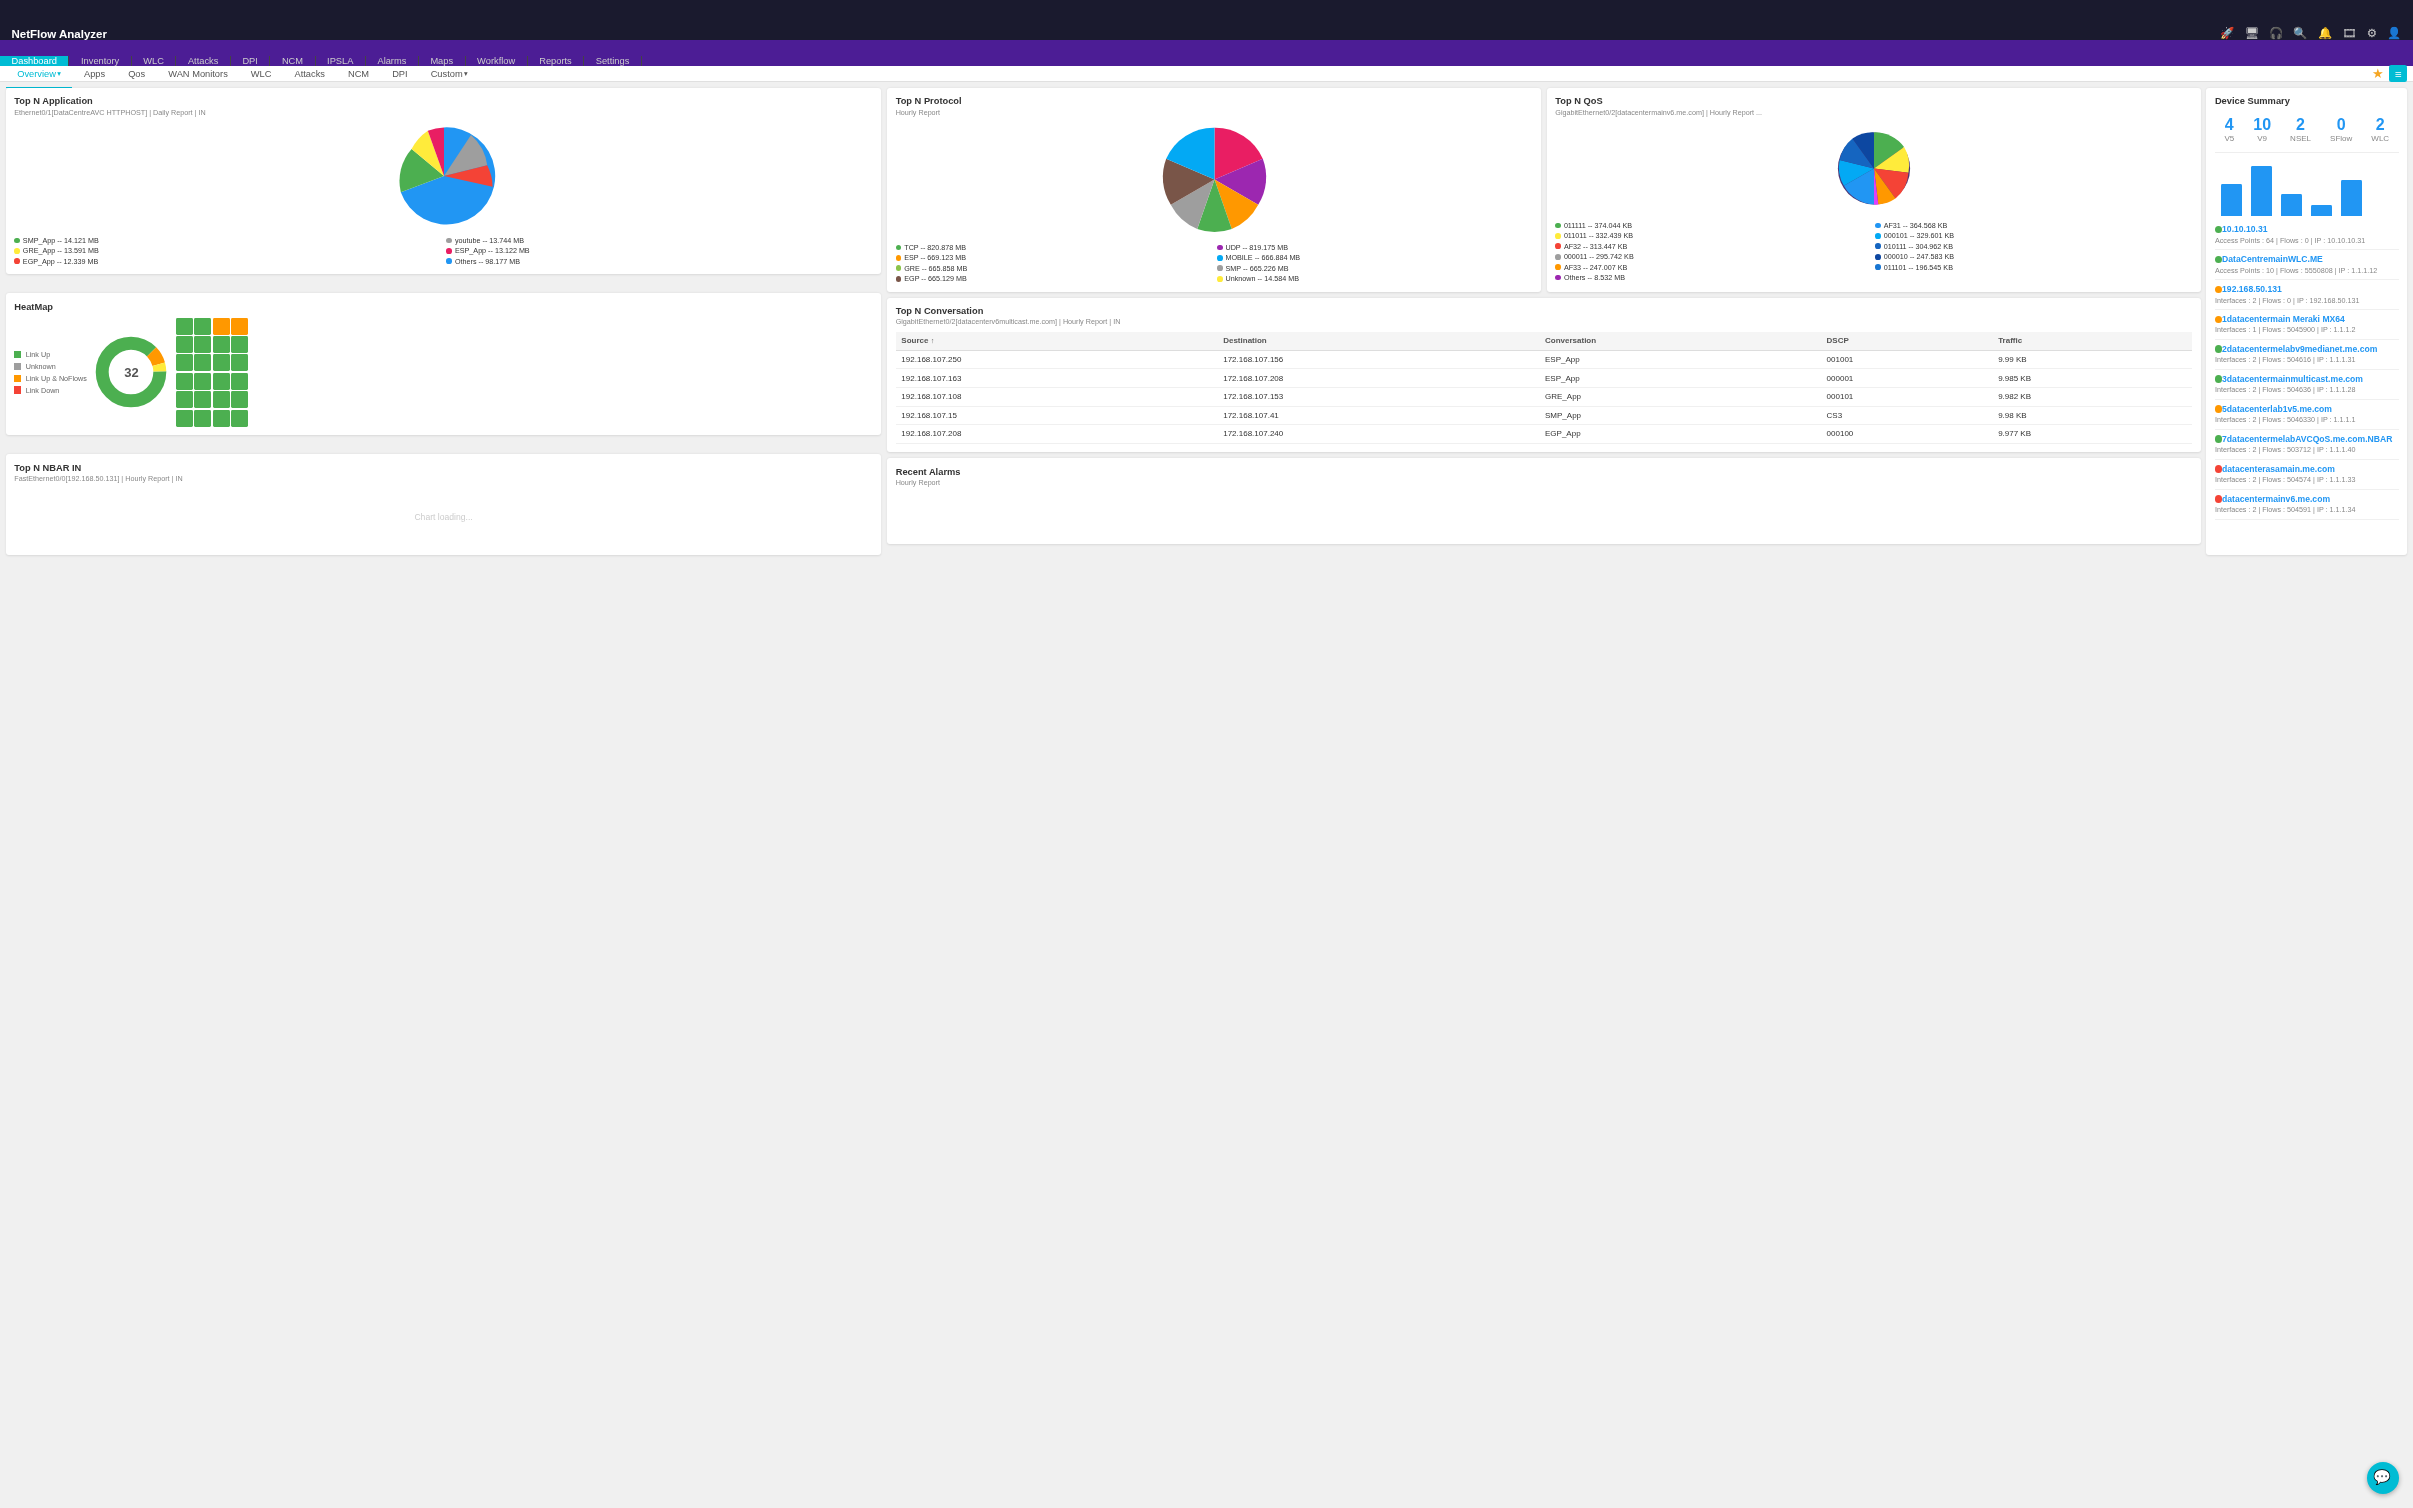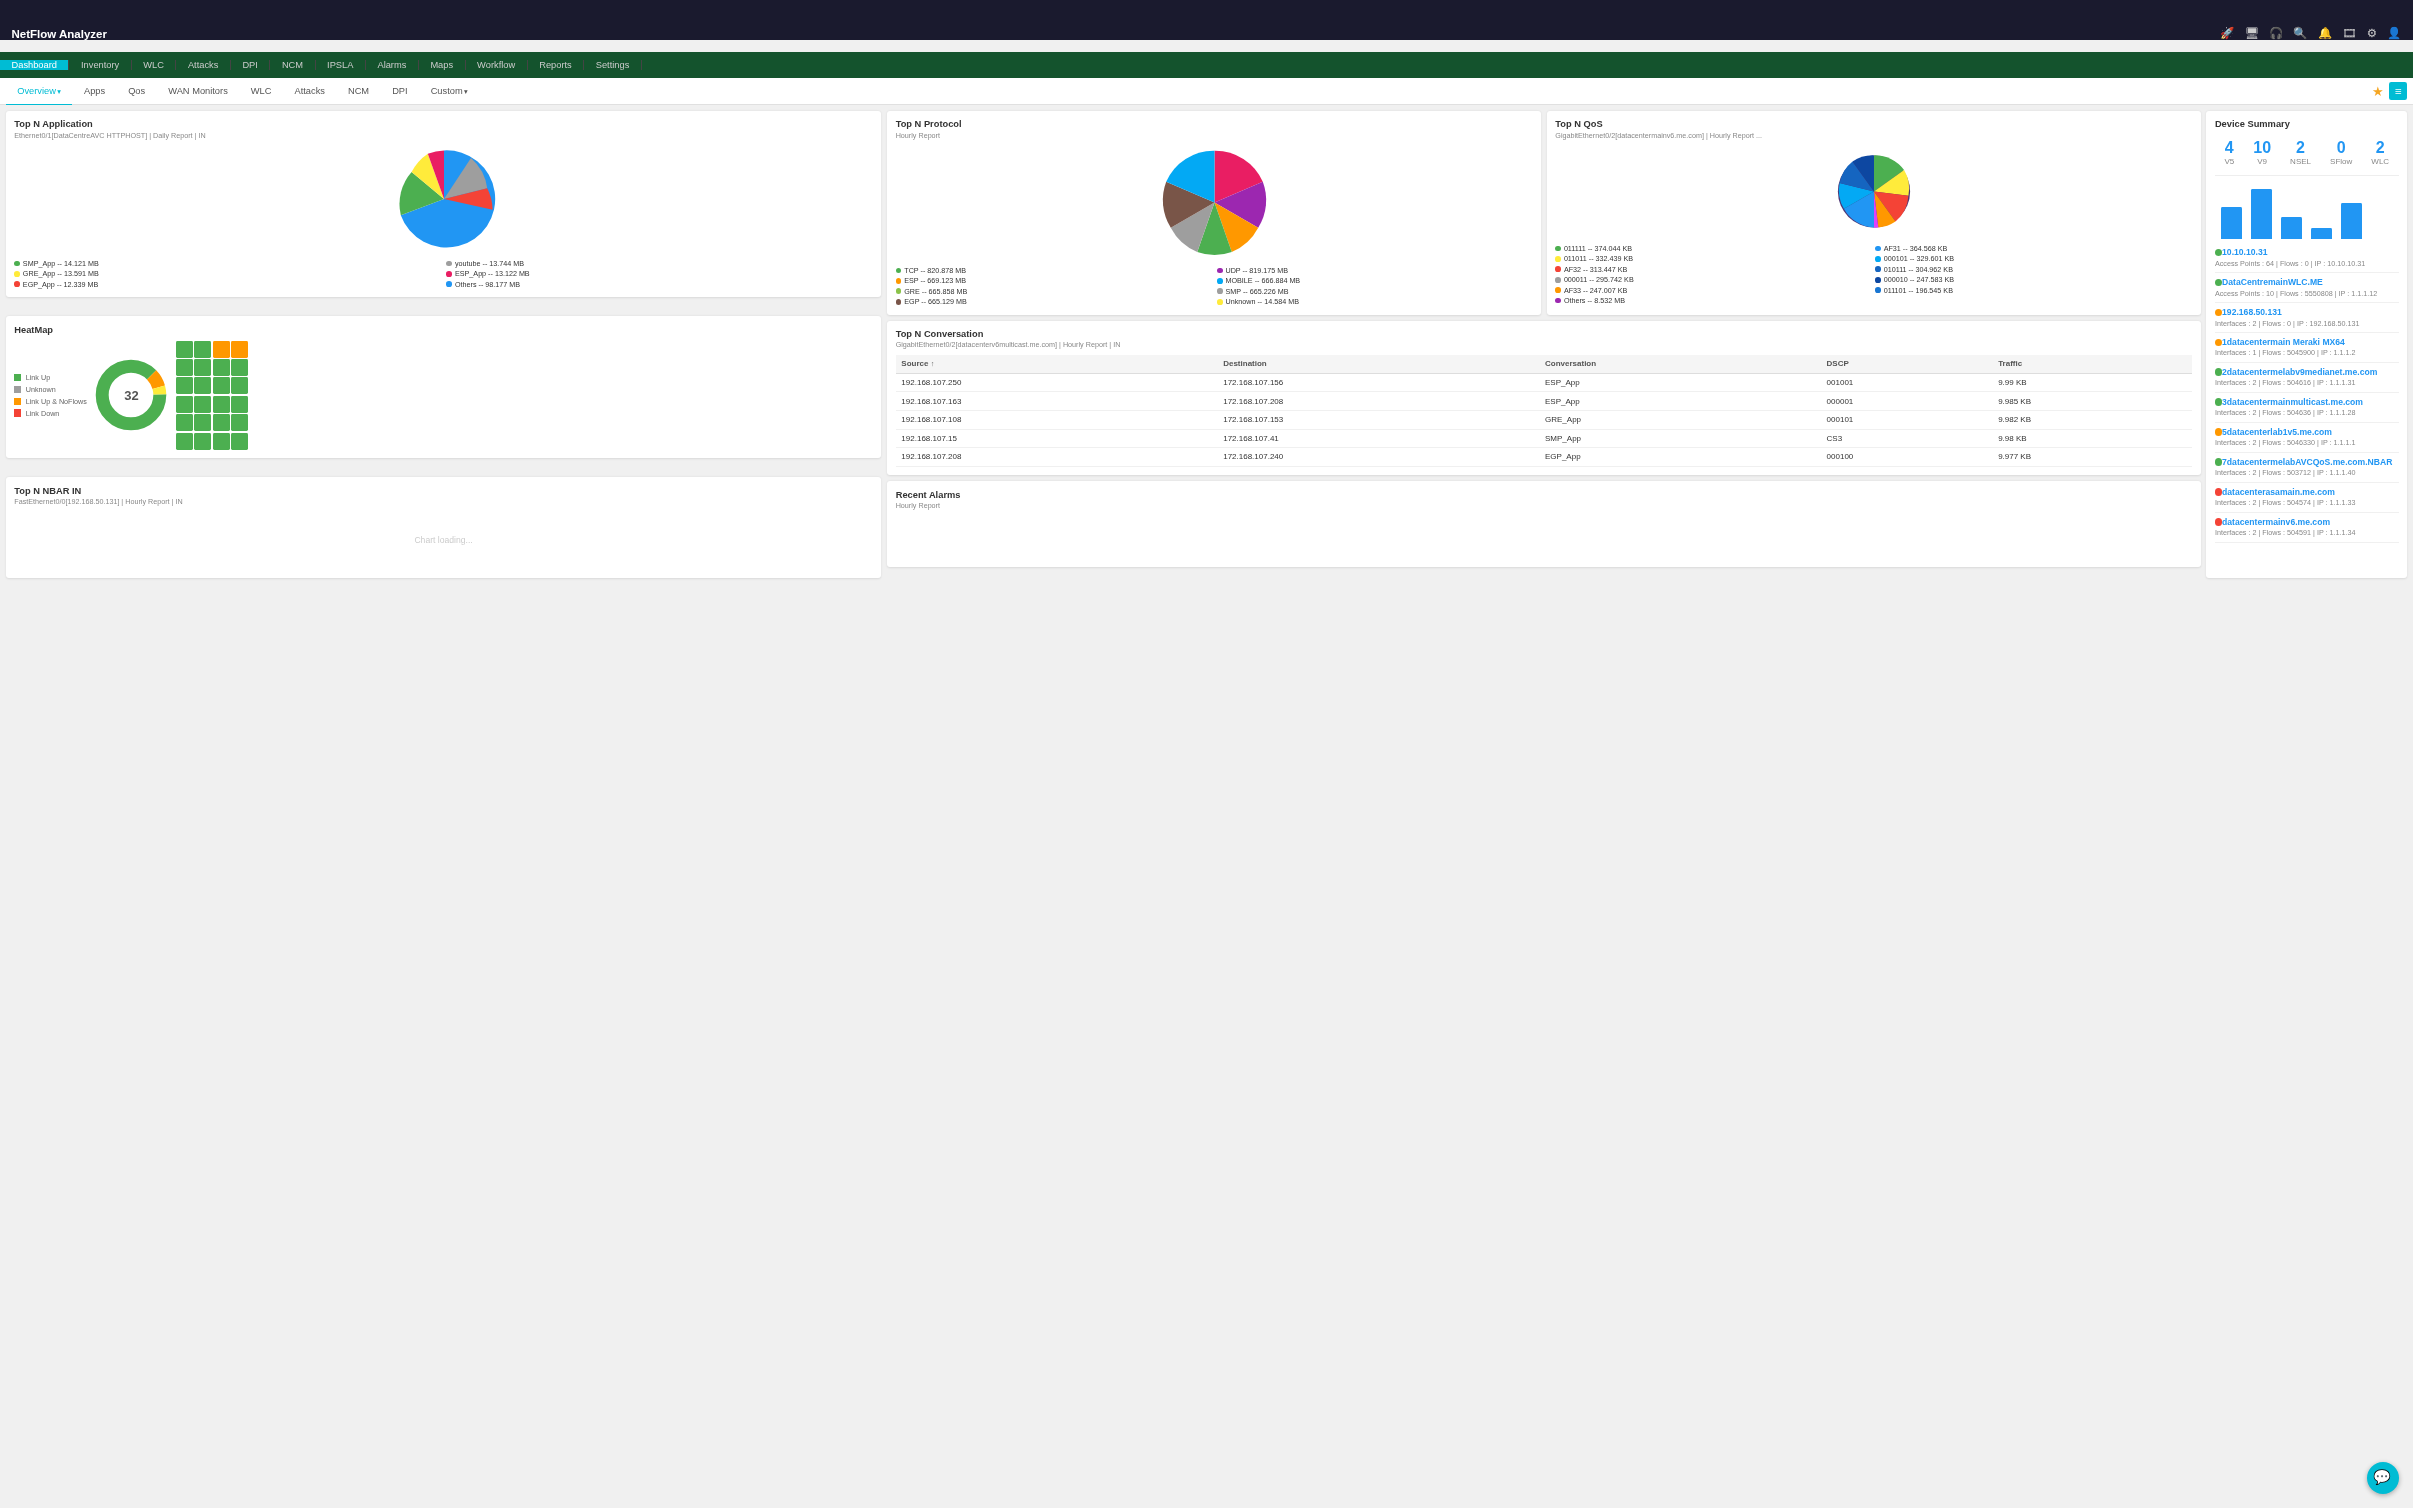--- a/index.html
+++ b/index.html
@@ -13,44 +13,43 @@
       align-items: flex-end;
       padding: 0 11.5px;
       height: 40px;
     }
     .app-title { font-size: 11.5px; font-weight: bold; color: white; flex: 1; }
     .top-bar-icons { display: flex; gap: 10px; align-items: center; }
     .top-bar-icon { color: #ccc; font-size: 11.5px; cursor: pointer; }
 
     
     .nav-bar {
-      background: #14532d;
-      display: flex;
-      align-items: center;
+      background: #4c1d95;
+      display: flex;
+      align-items: flex-end;
       height: 26px;
-      margin-top: 12px;
     }
     .nav-item {
       color: #ccc;
       padding: 0 11.5px;
       display: flex;
       align-items: center;
       cursor: pointer;
       font-size: 9.3px;
       border-right: 0.7px solid #444;
     }
     .nav-item.active { background: #00bcd4; color: white; }
 
     
     .sub-nav {
       background: white;
       display: flex;
       align-items: center;
       border-bottom: 1.4px solid #e0e0e0;
-      height: 27px;
+      height: 16px;
       padding: 0 5.7px;
       justify-content: space-between;
     }
     .sub-nav-item {
       padding: 0 11.5px;
       height: 27px;
       display: flex;
       align-items: center;
       cursor: pointer;
       font-size: 9.3px;

